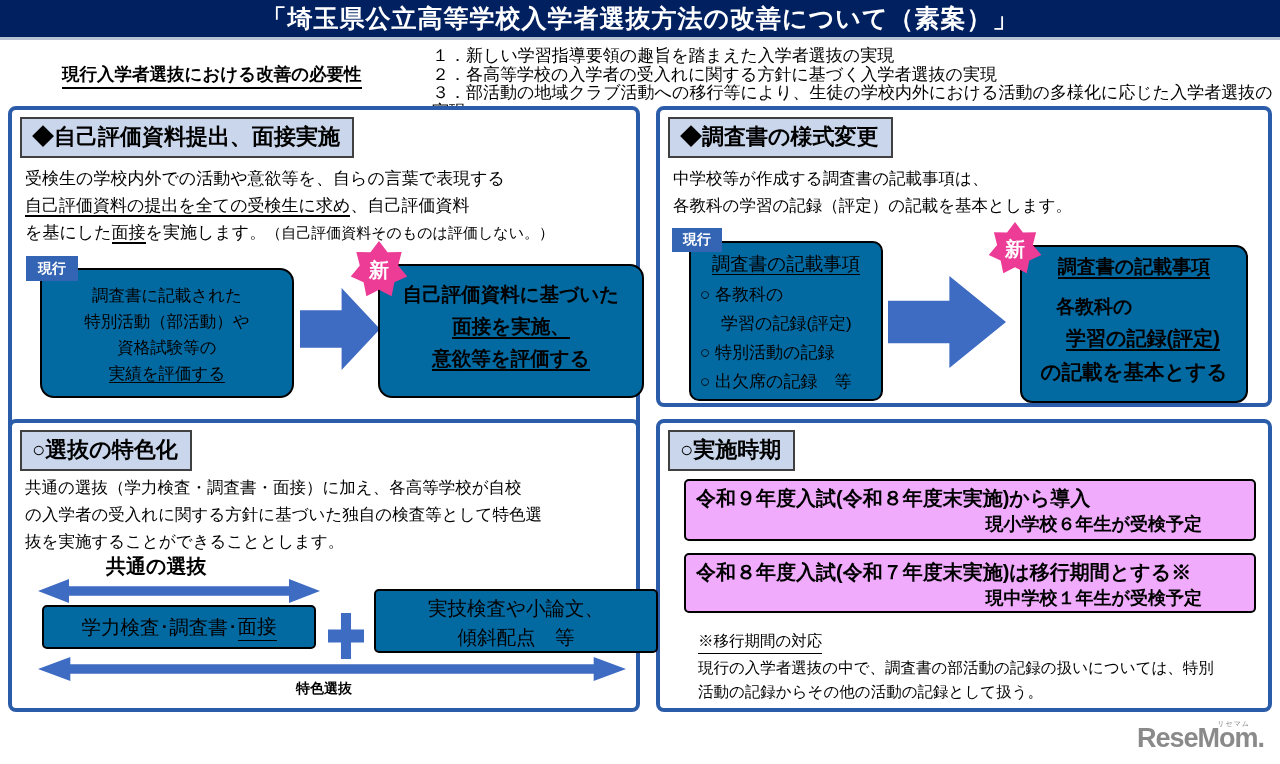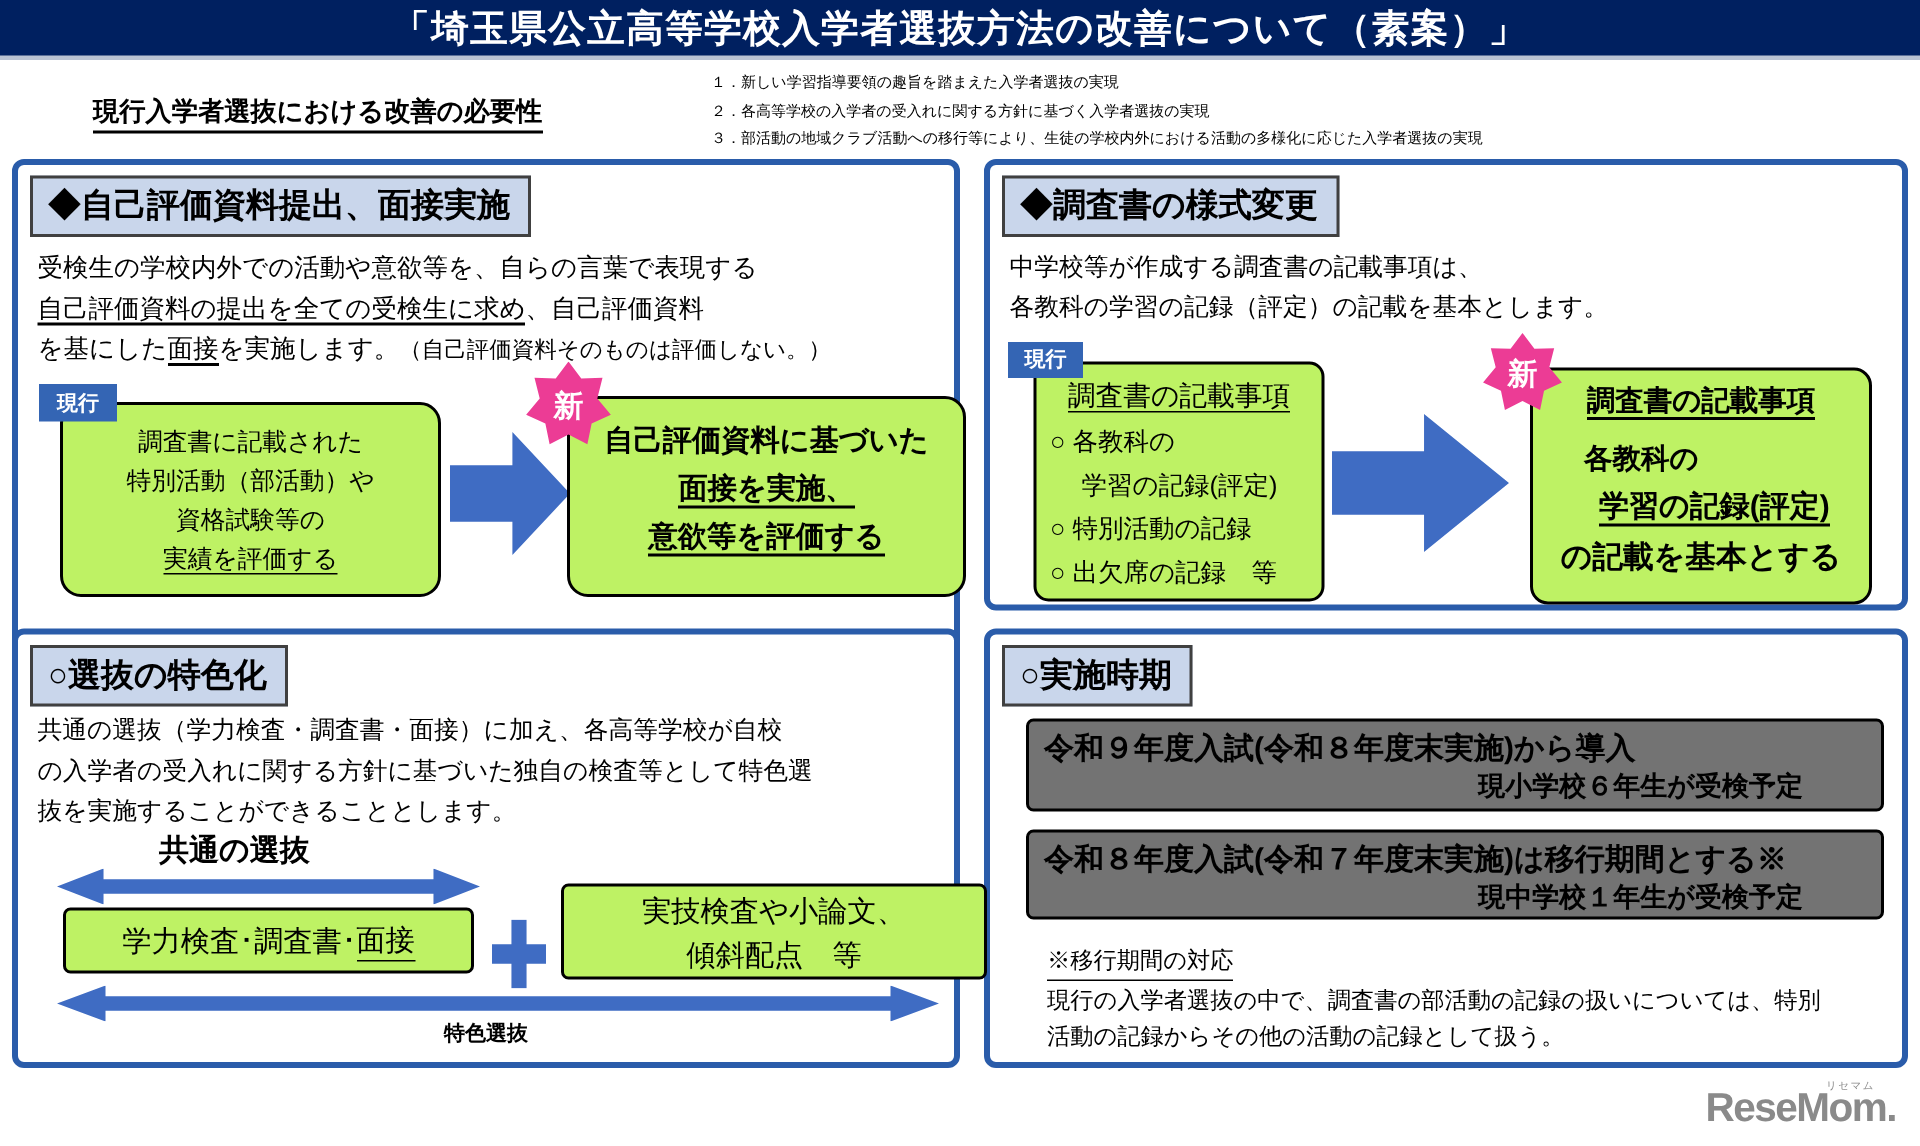--- a/index.html
+++ b/index.html
@@ -8,42 +8,42 @@
 
   
   .titlebar { position:absolute; left:0; top:0; width:1280px; height:40px;
     background:#002060; border-bottom:3px solid #b9c2d2;
     display:flex; align-items:center; justify-content:center; }
   .titlebar span { color:#fff; font-weight:bold; font-size:25px; letter-spacing:1px; }
 
   
   .intro-heading { position:absolute; left:62px; top:62px; font-size:17.5px; font-weight:bold;
     border-bottom:2px solid #000; padding-bottom:1px; }
-  .intro-points { position:absolute; left:474px; top:47px; font-size:10px; line-height:18.5px; }
+  .intro-points { position:absolute; left:432px; top:47px; font-size:17px; line-height:18.5px; }
 
   
   .panel { position:absolute; border:4px solid #2a5caa; border-radius:8px; background:#fff; }
   .panel.tl { left:8px;  top:106px; width:632px; height:346px; }
   .panel.tr { left:656px; top:106px; width:616px; height:301px; }
   .panel.bl { left:8px;  top:419px; width:632px; height:293px; }
   .panel.br { left:656px; top:419px; width:616px; height:293px; }
 
   .plabel { position:absolute; left:8px; top:7px; background:#c9d6eb; border:2px solid #404040;
     font-weight:bold; font-size:22px; padding:3px 12px 4px 10px; white-space:nowrap; }
 
   .u  { border-bottom:2px solid #000; padding-bottom:0px; }
   .u15{ border-bottom:1.5px solid #000; }
 
   .ptext { position:absolute; font-size:17px; line-height:27px; white-space:nowrap; }
   .ptext .note { font-size:15px; }
 
   .curlab { position:absolute; background:#3465b4; color:#fff; font-weight:bold; font-size:14px;
     width:52px; height:25px; display:flex; align-items:center; justify-content:center; z-index:3; }
 
-  .rbox { position:absolute; border:2px solid #000; border-radius:12px; background:#bef264;
+  .rbox { position:absolute; border:2px solid #000; border-radius:12px; background:#0369a1;
     text-align:center; z-index:1; }
   .bold { font-weight:bold; }
 
   .badge { position:absolute; background:#ec3c95; color:#fff; font-weight:bold; font-size:20px;
     display:flex; align-items:center; justify-content:center; z-index:4;
     clip-path:polygon(50% 0%,64.7% 19.4%,89.1% 18.8%,83.1% 42.4%,98.7% 61.2%,76.6% 71.2%,71.7% 95.1%,50% 84%,28.3% 95.1%,23.4% 71.2%,1.3% 61.2%,16.9% 42.4%,10.9% 18.8%,35.3% 19.4%); }
 
   .arrow-right { position:absolute; background:#3f6cc3;
     clip-path:polygon(0 27%,52% 27%,52% 0,100% 50%,52% 100%,52% 73%,0 73%); }
   .arrow-double { position:absolute; background:#3f6cc3; }
@@ -82,21 +82,21 @@
     display:flex; align-items:center; justify-content:center; white-space:nowrap; }
   .bl .plus-icon { left:316px; top:190px; width:36px; height:46px; }
   .bl .sbox { left:362px; top:166px; width:284px; height:64px; border-radius:5px; font-size:19.5px;
     line-height:29px; padding-top:3px; white-space:nowrap; }
   .bl .arr-long { left:26px; top:234px; width:588px; height:24px;
     clip-path:polygon(0 50%,5.5% 0,5.5% 30%,94.5% 30%,94.5% 0,100% 50%,94.5% 100%,94.5% 70%,5.5% 70%,5.5% 100%); }
   .bl .special-label { position:absolute; left:0; top:257px; width:100%; text-align:center;
     font-weight:bold; font-size:14px; }
 
   
-  .br .sched-box { position:absolute; border:2px solid #000; border-radius:5px; background:#737373;
+  .br .sched-box { position:absolute; border:2px solid #000; border-radius:5px; background:#f0abfc;
     left:24px; width:572px; font-weight:bold; white-space:nowrap; }
   .br .sb1 { top:56px; height:62px; }
   .br .sb2 { top:130px; height:60px; }
   .br .sched-box .l1 { font-size:20px; padding:4px 0 0 10px; }
   .br .sched-box .l2 { font-size:18px; text-align:right; padding-right:52px; }
   .br .note { position:absolute; left:38px; top:206px; font-size:15.5px; line-height:24px; white-space:nowrap; }
   .br .note .ntit { display:inline-block; border-bottom:1.5px solid #000; margin-bottom:2px; }
 
   
   .logo { position:absolute; right:16px; bottom:10px; color:#8a8a8a; }

